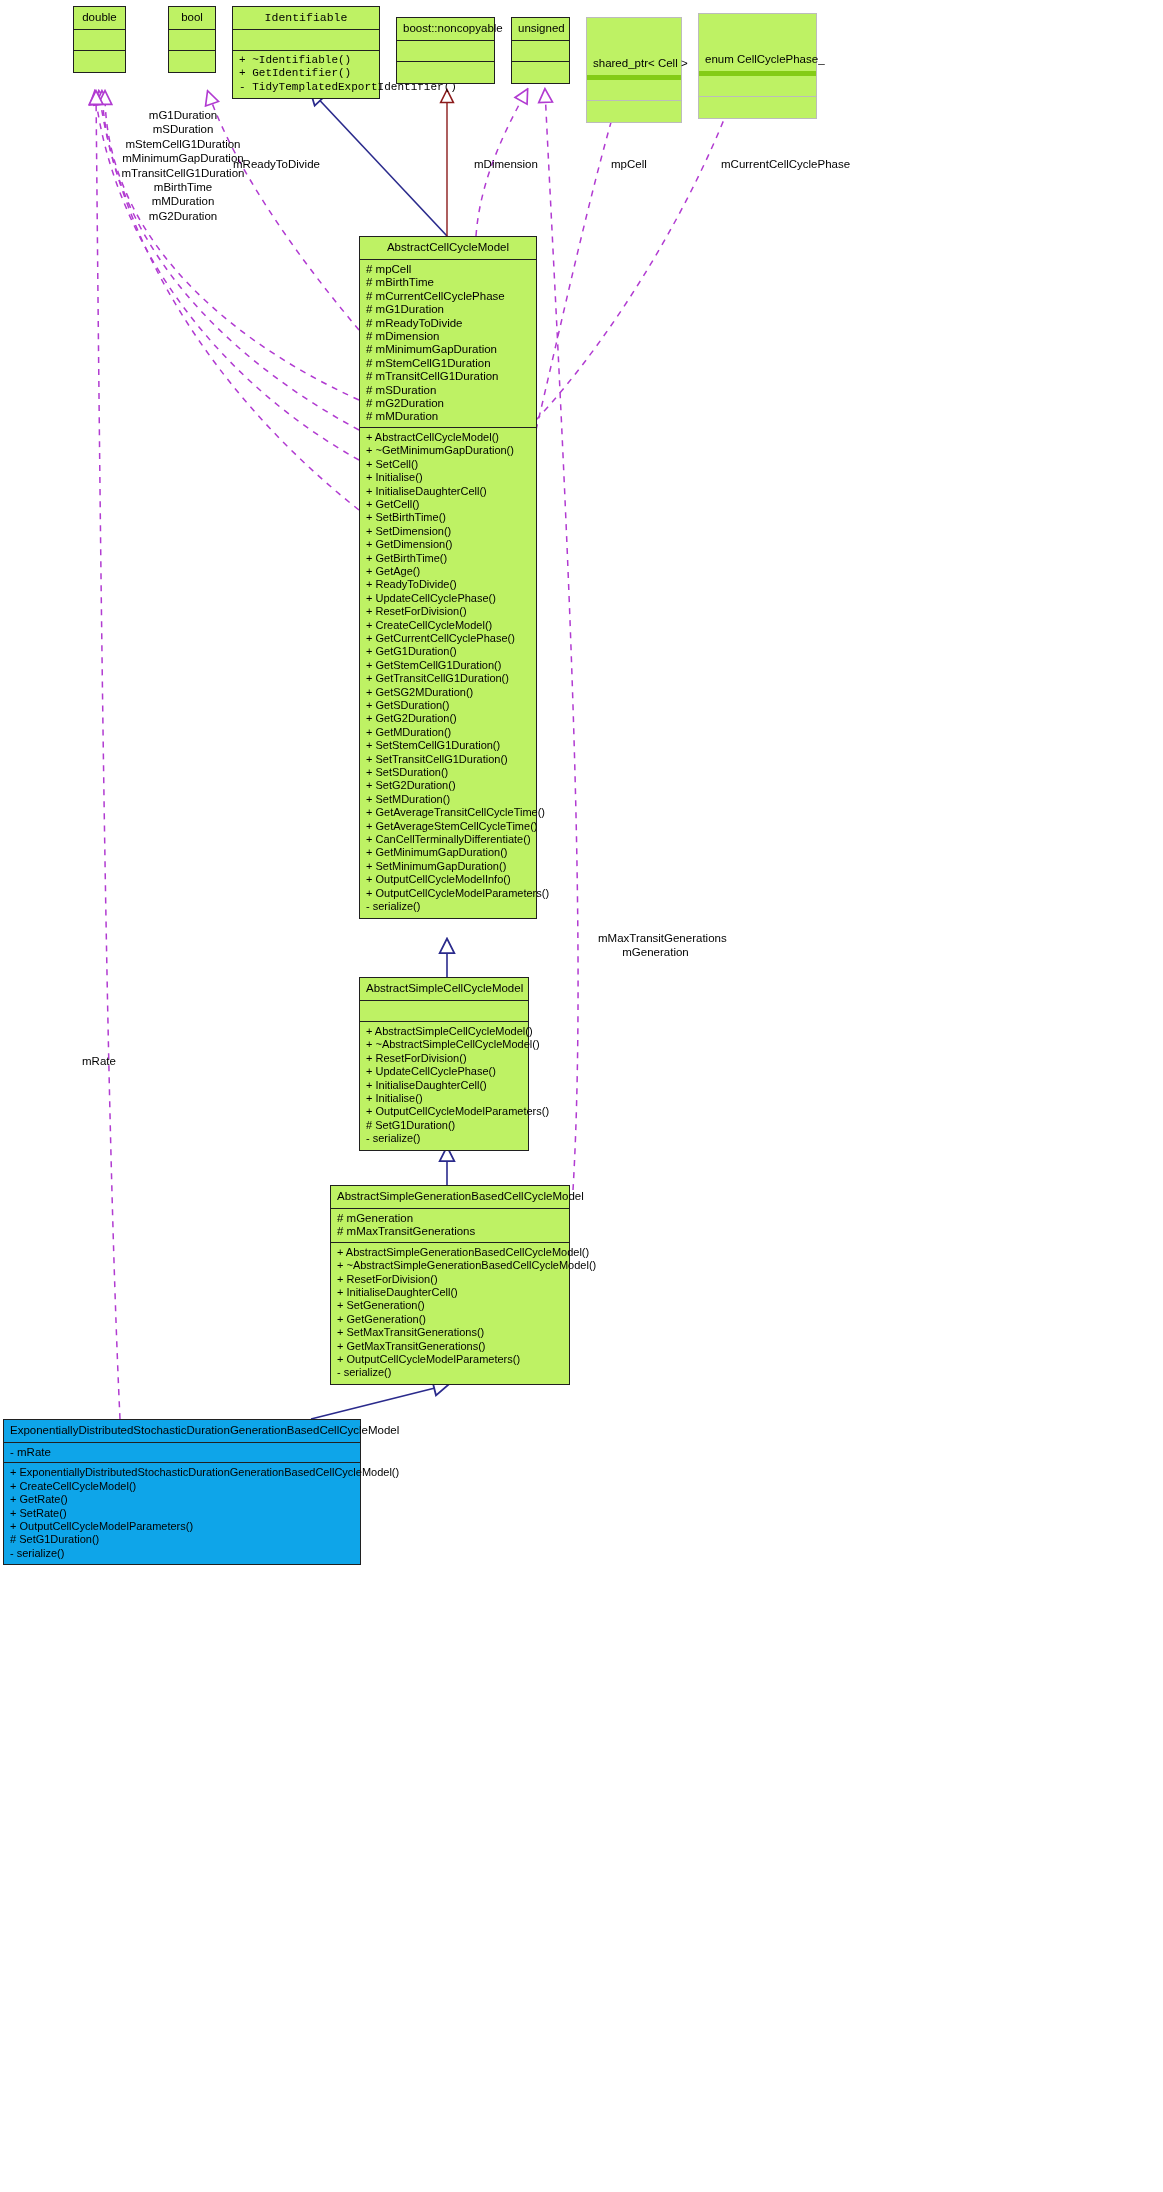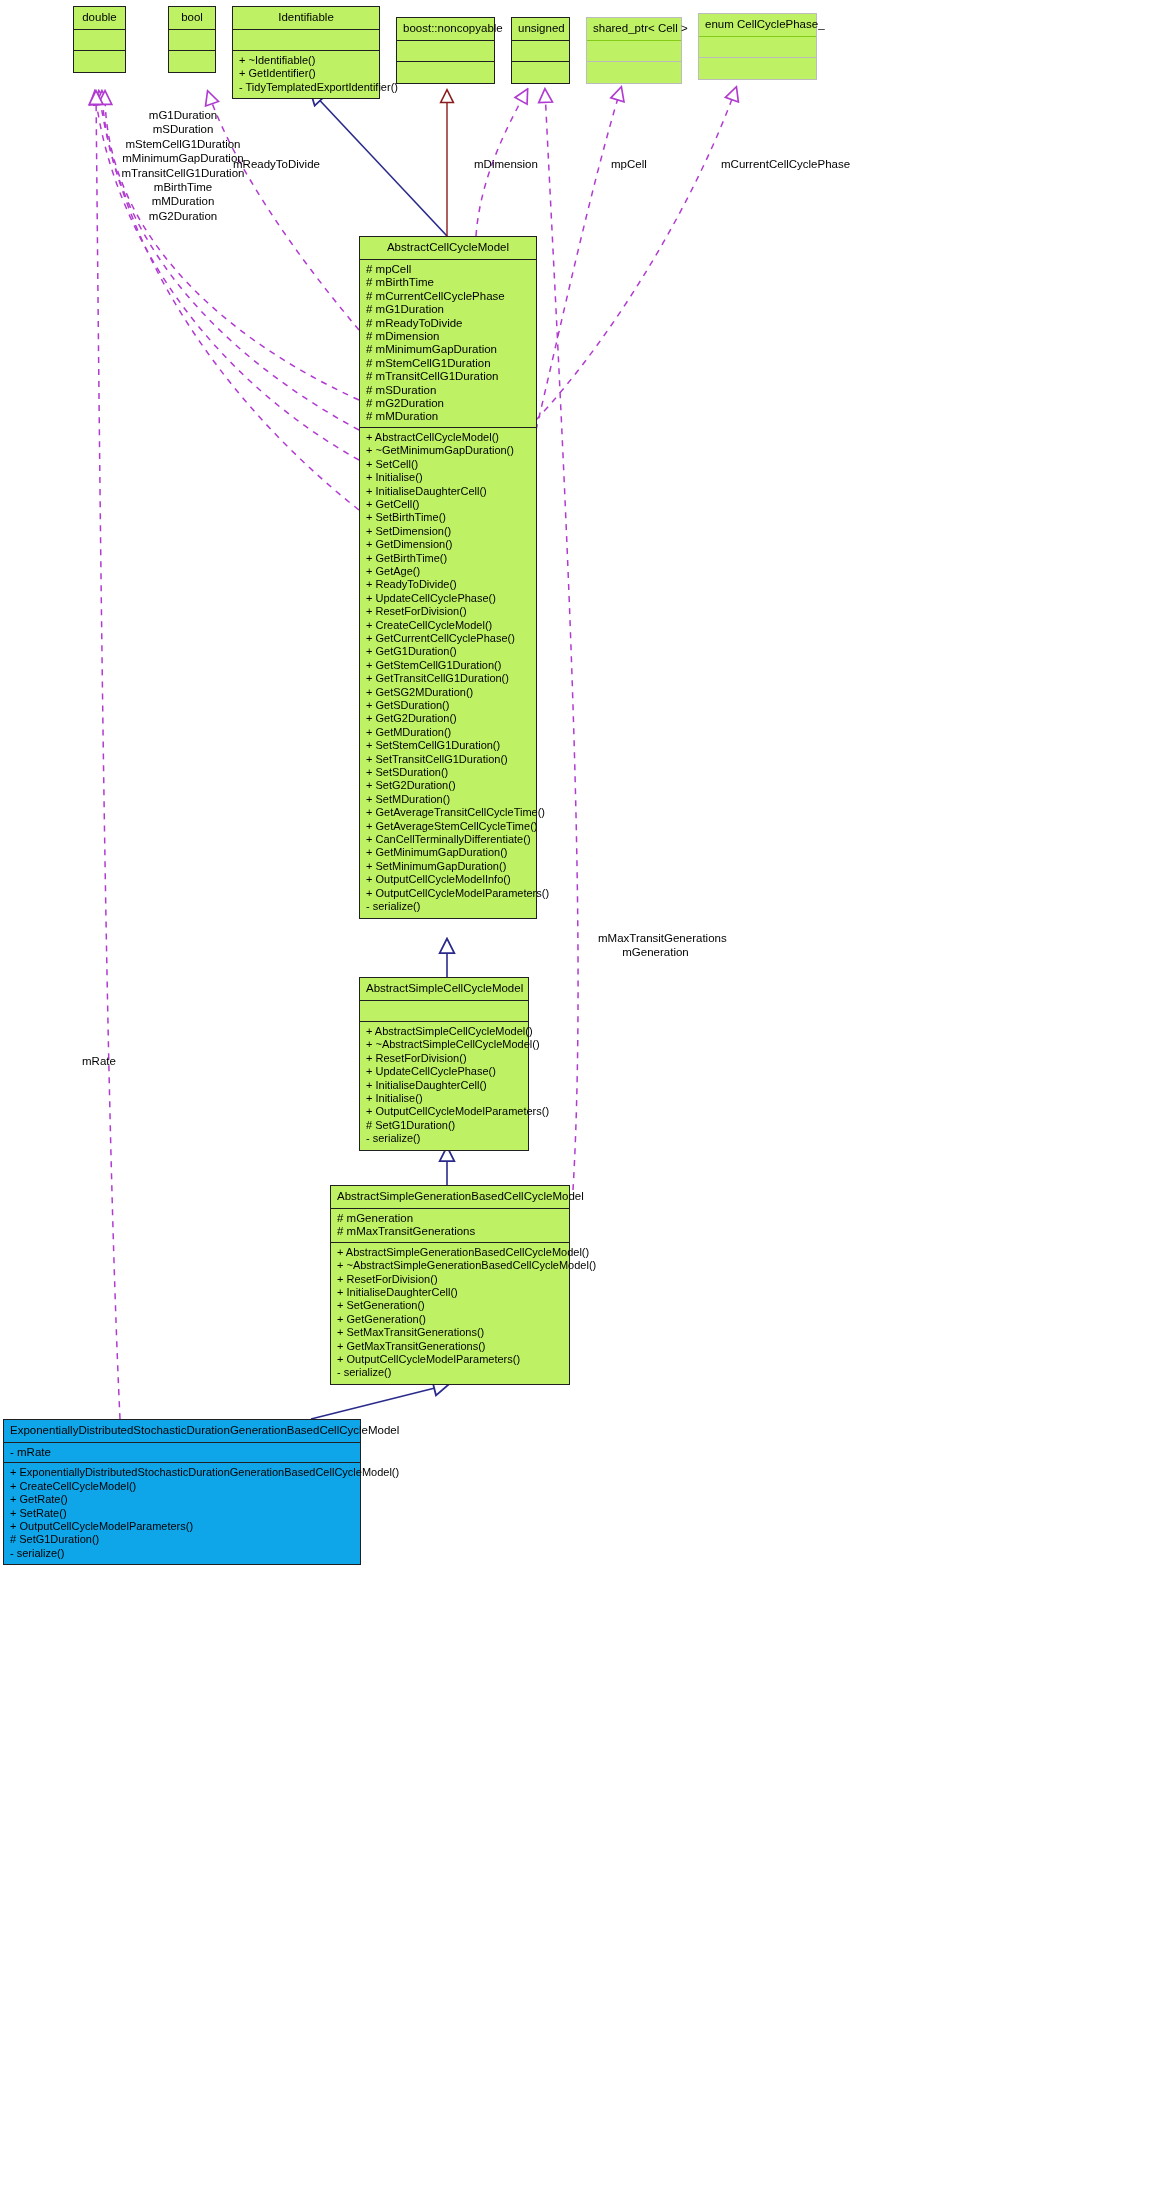--- a/index.html
+++ b/index.html
@@ -45,21 +45,22 @@
   }
   .umlbox .title {
     text-align: center;
     font-size: 11.5px;
     line-height: 13px;
     padding: 4px 6px 5px 6px;
     border-bottom: 1px solid #202020;
     white-space: nowrap;
   }
   .umlbox.light .title {
-    border-bottom: 1px solid #84cc16;
+    border-bottom: 5px solid #84cc16;
+    margin-top: 35px;
   }
   .umlbox .attrs {
     border-bottom: 1px solid #202020;
     padding: 3px 6px 3px 6px;
     font-size: 11.5px;
     line-height: 13.4px;
   }
   .umlbox.light .attrs {
     border-bottom: 1px solid #bcbcbc;
   }
@@ -155,21 +156,21 @@
     <div class="attrs empty-compartment"></div>
     <div class="ops empty-compartment"></div>
   </div>
 
   <div class="umlbox" style="left:168px; top:6px; width:48px;">
     <div class="title">bool</div>
     <div class="attrs empty-compartment"></div>
     <div class="ops empty-compartment"></div>
   </div>
 
-  <div class="umlbox" style="left:232px; top:6px; width:148px;">
+  <div class="umlbox" style="left:232px; top:6px; width:148px;font-family:Liberation Mono, monospace;">
     <div class="title">Identifiable</div>
     <div class="attrs empty-compartment"></div>
     <div class="ops">
       <div class="row">+ ~Identifiable()</div>
       <div class="row">+ GetIdentifier()</div>
       <div class="row">- TidyTemplatedExportIdentifier()</div>
     </div>
   </div>
 
   <div class="umlbox" style="left:396px; top:17px; width:99px;">

